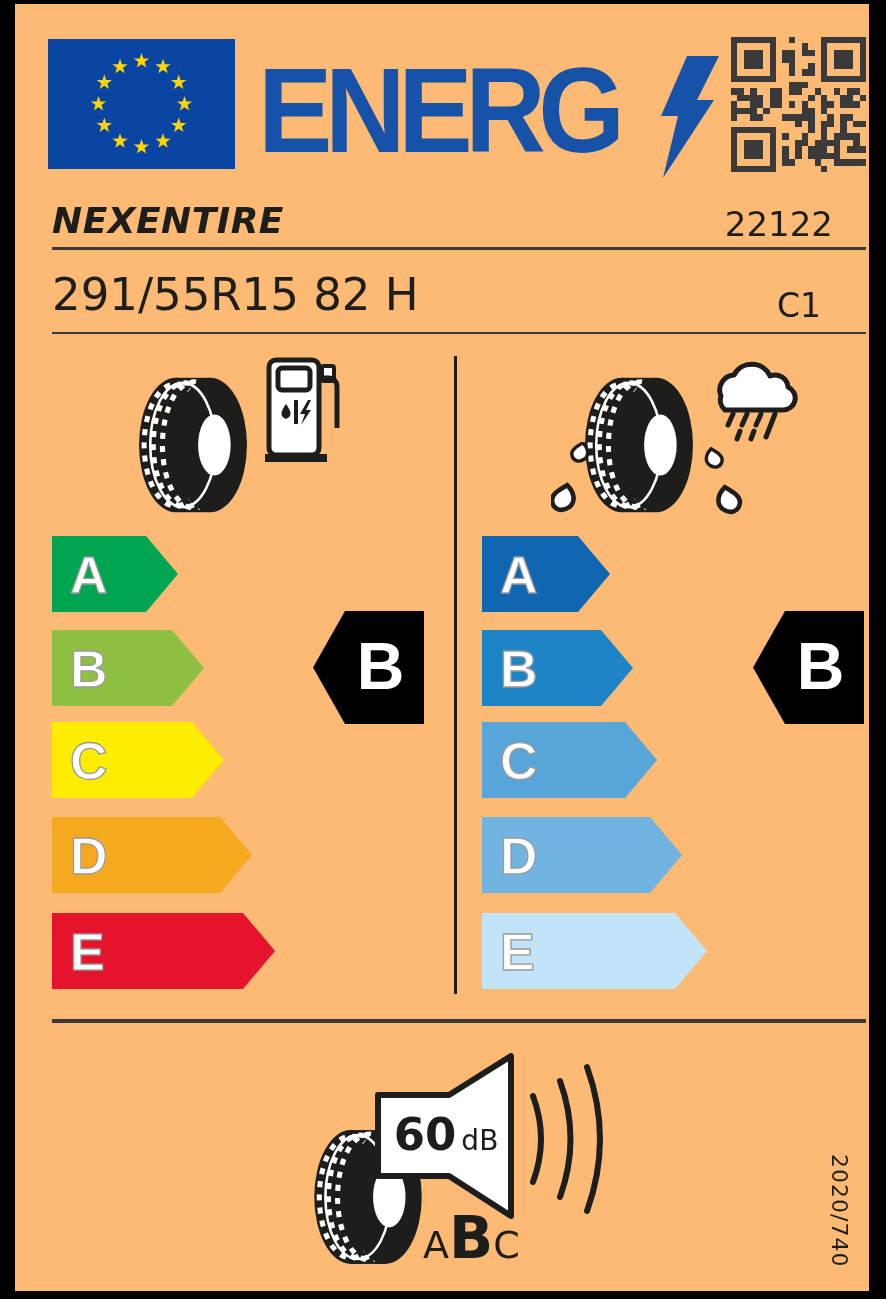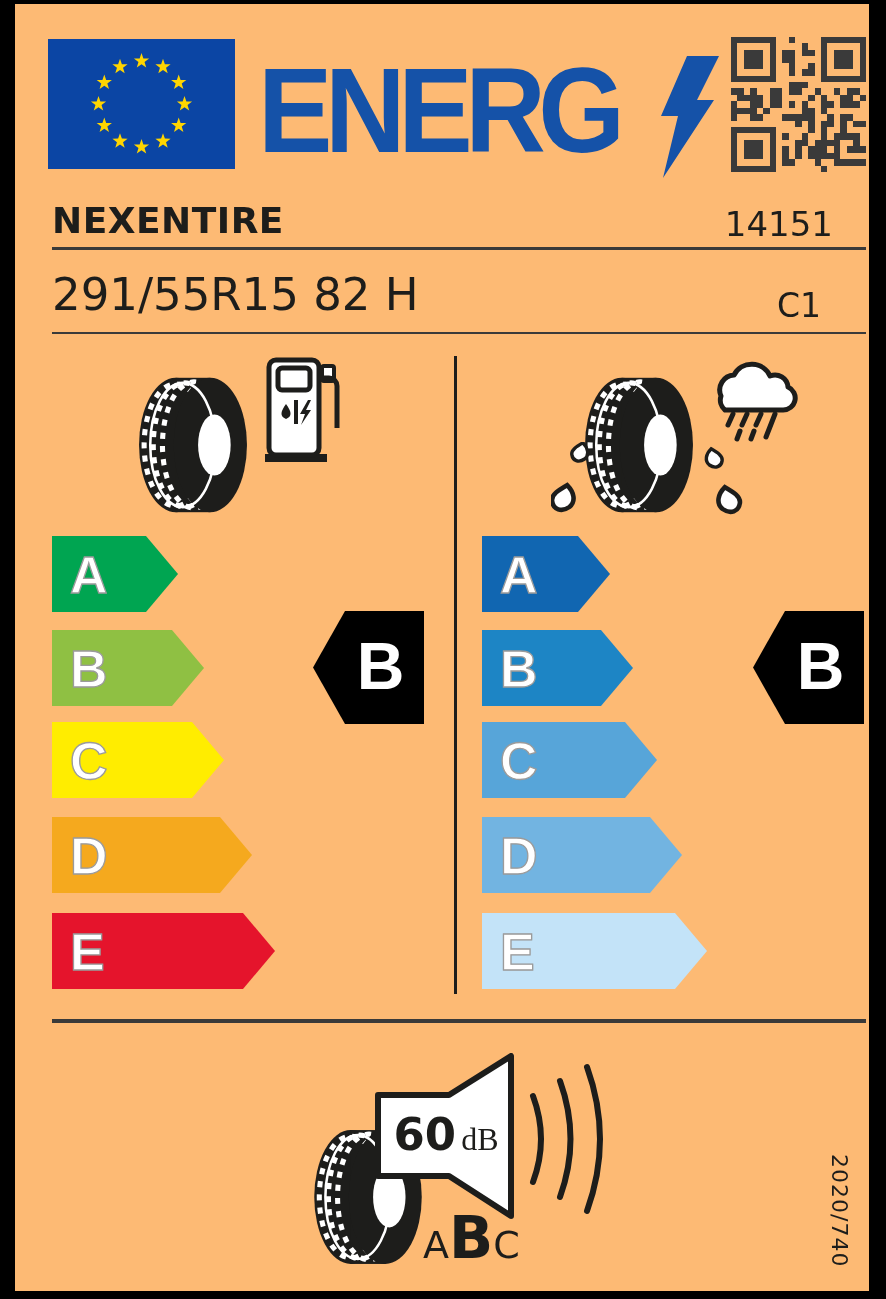--- a/index.html
+++ b/index.html
@@ -11,21 +11,21 @@
   }
   .abs{position:absolute;}
   
   #eu-flag{left:33px;top:35px;}
   #energ-text{left:243px;top:46px;font-family:"Liberation Sans",sans-serif;
     font-weight:bold;font-size:120px;line-height:120px;color:#1552a8;
     letter-spacing:-8px;transform:scaleX(0.93);transform-origin:left top;}
   #bolt{left:642px;top:52px;}
   #qr{left:716px;top:33px;}
   
-  #brand{left:37px;top:196px;font-size:36px;font-weight:bold;letter-spacing:0.5px;}
+  #brand{left:37px;top:196px;font-size:36px;font-weight:bold;letter-spacing:0.5px;font-style:italic;}
   #type-id{right:36px;top:200px;font-size:34px;}
   .rule{left:37px;width:814px;background:#3a3a39;}
   #rule1{top:243px;height:3px;}
   #size-text{left:37px;top:264px;font-size:45px;}
   #class-text{right:48px;top:282px;font-size:33px;}
   #rule2{top:328px;height:2px;}
   #rule3{top:1015px;height:4px;}
   
   #divider{left:439px;top:352px;width:3px;height:638px;background:#1d1d1b;}
   
@@ -43,21 +43,21 @@
   .indicator{top:607px;width:111px;height:113px;background:#000;
     clip-path:polygon(32px 0,0 50%,32px 100%,100% 100%,100% 0);
     text-align:center;}
   .indicator span{display:block;padding-left:24px;line-height:110px;font-size:66px;
     font-weight:bold;color:#fff;font-family:"Liberation Sans",sans-serif;}
   #fuel-indicator{left:298px;}
   #wet-indicator{left:738px;}
   
   #noise-db{left:372px;top:1104px;width:118px;text-align:center;white-space:nowrap;}
   #noise-db .val{font-weight:bold;font-size:45px;}
-  #noise-db .unit{font-size:32px;font-family:Liberation Serif, serif;}
+  #noise-db .unit{font-size:28px;}
   #noise-abc{left:408px;top:1204px;display:flex;align-items:baseline;}
   #noise-abc .s{font-size:38px;line-height:60px;}
   #noise-abc .big{font-size:58px;font-weight:bold;line-height:60px;}
   #regulation{left:812px;top:1150px;font-size:22px;letter-spacing:1px;
     writing-mode:vertical-rl;}
   svg{display:block;}
 </style>
 </head>
 <body>
 
@@ -102,21 +102,21 @@
 
   <svg id="bolt" class="abs" width="72" height="124" viewBox="0 0 72 124">
     <polygon points="30,0 62,0 40,44 57,44 6,122 21,60 4,60" fill="#1552a8"></polygon>
   </svg>
 
   <svg id="qr" class="abs" width="135" height="135" viewBox="0 0 21 21" shape-rendering="crispEdges">
       <path d="M0,0h1v1h-1zM1,0h1v1h-1zM2,0h1v1h-1zM3,0h1v1h-1zM4,0h1v1h-1zM5,0h1v1h-1zM6,0h1v1h-1zM0,1h1v1h-1zM6,1h1v1h-1zM0,2h1v1h-1zM2,2h1v1h-1zM3,2h1v1h-1zM4,2h1v1h-1zM6,2h1v1h-1zM0,3h1v1h-1zM2,3h1v1h-1zM3,3h1v1h-1zM4,3h1v1h-1zM6,3h1v1h-1zM0,4h1v1h-1zM2,4h1v1h-1zM3,4h1v1h-1zM4,4h1v1h-1zM6,4h1v1h-1zM0,5h1v1h-1zM6,5h1v1h-1zM0,6h1v1h-1zM1,6h1v1h-1zM2,6h1v1h-1zM3,6h1v1h-1zM4,6h1v1h-1zM5,6h1v1h-1zM6,6h1v1h-1zM14,0h1v1h-1zM15,0h1v1h-1zM16,0h1v1h-1zM17,0h1v1h-1zM18,0h1v1h-1zM19,0h1v1h-1zM20,0h1v1h-1zM14,1h1v1h-1zM20,1h1v1h-1zM14,2h1v1h-1zM16,2h1v1h-1zM17,2h1v1h-1zM18,2h1v1h-1zM20,2h1v1h-1zM14,3h1v1h-1zM16,3h1v1h-1zM17,3h1v1h-1zM18,3h1v1h-1zM20,3h1v1h-1zM14,4h1v1h-1zM16,4h1v1h-1zM17,4h1v1h-1zM18,4h1v1h-1zM20,4h1v1h-1zM14,5h1v1h-1zM20,5h1v1h-1zM14,6h1v1h-1zM15,6h1v1h-1zM16,6h1v1h-1zM17,6h1v1h-1zM18,6h1v1h-1zM19,6h1v1h-1zM20,6h1v1h-1zM0,14h1v1h-1zM1,14h1v1h-1zM2,14h1v1h-1zM3,14h1v1h-1zM4,14h1v1h-1zM5,14h1v1h-1zM6,14h1v1h-1zM0,15h1v1h-1zM6,15h1v1h-1zM0,16h1v1h-1zM2,16h1v1h-1zM3,16h1v1h-1zM4,16h1v1h-1zM6,16h1v1h-1zM0,17h1v1h-1zM2,17h1v1h-1zM3,17h1v1h-1zM4,17h1v1h-1zM6,17h1v1h-1zM0,18h1v1h-1zM2,18h1v1h-1zM3,18h1v1h-1zM4,18h1v1h-1zM6,18h1v1h-1zM0,19h1v1h-1zM6,19h1v1h-1zM0,20h1v1h-1zM1,20h1v1h-1zM2,20h1v1h-1zM3,20h1v1h-1zM4,20h1v1h-1zM5,20h1v1h-1zM6,20h1v1h-1zM9,0h1v1h-1zM11,1h1v1h-1zM8,2h1v1h-1zM9,2h1v1h-1zM11,2h1v1h-1zM12,2h1v1h-1zM8,3h1v1h-1zM9,3h1v1h-1zM9,4h1v1h-1zM12,4h1v1h-1zM9,5h1v1h-1zM11,5h1v1h-1zM12,5h1v1h-1zM9,7h1v1h-1zM10,7h1v1h-1zM11,7h1v1h-1zM0,8h1v1h-1zM1,8h1v1h-1zM3,8h1v1h-1zM6,8h1v1h-1zM7,8h1v1h-1zM9,8h1v1h-1zM10,8h1v1h-1zM13,8h1v1h-1zM16,8h1v1h-1zM18,8h1v1h-1zM19,8h1v1h-1zM1,9h1v1h-1zM2,9h1v1h-1zM3,9h1v1h-1zM4,9h1v1h-1zM6,9h1v1h-1zM7,9h1v1h-1zM12,9h1v1h-1zM14,9h1v1h-1zM17,9h1v1h-1zM18,9h1v1h-1zM20,9h1v1h-1zM0,10h1v1h-1zM3,10h1v1h-1zM4,10h1v1h-1zM6,10h1v1h-1zM7,10h1v1h-1zM9,10h1v1h-1zM11,10h1v1h-1zM14,10h1v1h-1zM15,10h1v1h-1zM17,10h1v1h-1zM18,10h1v1h-1zM19,10h1v1h-1zM0,11h1v1h-1zM1,11h1v1h-1zM2,11h1v1h-1zM3,11h1v1h-1zM5,11h1v1h-1zM11,11h1v1h-1zM12,11h1v1h-1zM14,11h1v1h-1zM0,12h1v1h-1zM3,12h1v1h-1zM4,12h1v1h-1zM8,12h1v1h-1zM9,12h1v1h-1zM10,12h1v1h-1zM11,12h1v1h-1zM12,12h1v1h-1zM15,12h1v1h-1zM17,12h1v1h-1zM18,12h1v1h-1zM10,13h1v1h-1zM12,13h1v1h-1zM14,13h1v1h-1zM15,13h1v1h-1zM17,13h1v1h-1zM19,13h1v1h-1zM20,13h1v1h-1zM12,14h1v1h-1zM14,14h1v1h-1zM17,14h1v1h-1zM8,15h1v1h-1zM11,15h1v1h-1zM14,15h1v1h-1zM16,15h1v1h-1zM17,15h1v1h-1zM18,15h1v1h-1zM19,15h1v1h-1zM10,16h1v1h-1zM11,16h1v1h-1zM13,16h1v1h-1zM14,16h1v1h-1zM15,16h1v1h-1zM16,16h1v1h-1zM19,16h1v1h-1zM8,17h1v1h-1zM10,17h1v1h-1zM12,17h1v1h-1zM13,17h1v1h-1zM14,17h1v1h-1zM16,17h1v1h-1zM18,17h1v1h-1zM19,17h1v1h-1zM20,17h1v1h-1zM8,18h1v1h-1zM10,18h1v1h-1zM12,18h1v1h-1zM13,18h1v1h-1zM14,18h1v1h-1zM15,18h1v1h-1zM16,18h1v1h-1zM8,19h1v1h-1zM9,19h1v1h-1zM13,19h1v1h-1zM16,19h1v1h-1zM17,19h1v1h-1zM18,19h1v1h-1zM19,19h1v1h-1zM20,19h1v1h-1zM14,20h1v1h-1z" fill="#3a3a3a"></path>
     </svg>
 
   <div id="brand" class="abs">NEXENTIRE</div>
-  <div id="type-id" class="abs">14151</div>
+  <div id="type-id" class="abs">22122</div>
   <div id="rule1" class="abs rule"></div>
   <div id="size-text" class="abs">291/55R15 82 H</div>
   <div id="class-text" class="abs">C1</div>
   <div id="rule2" class="abs rule"></div>
 
   <svg class="abs" style="left:122px;top:368px" width="112" height="146" viewBox="0 0 110 140">
     <use href="#tire-sym"></use>
   </svg>
 
   <svg class="abs" style="left:248px;top:350px" width="80" height="110" viewBox="0 0 80 110">

